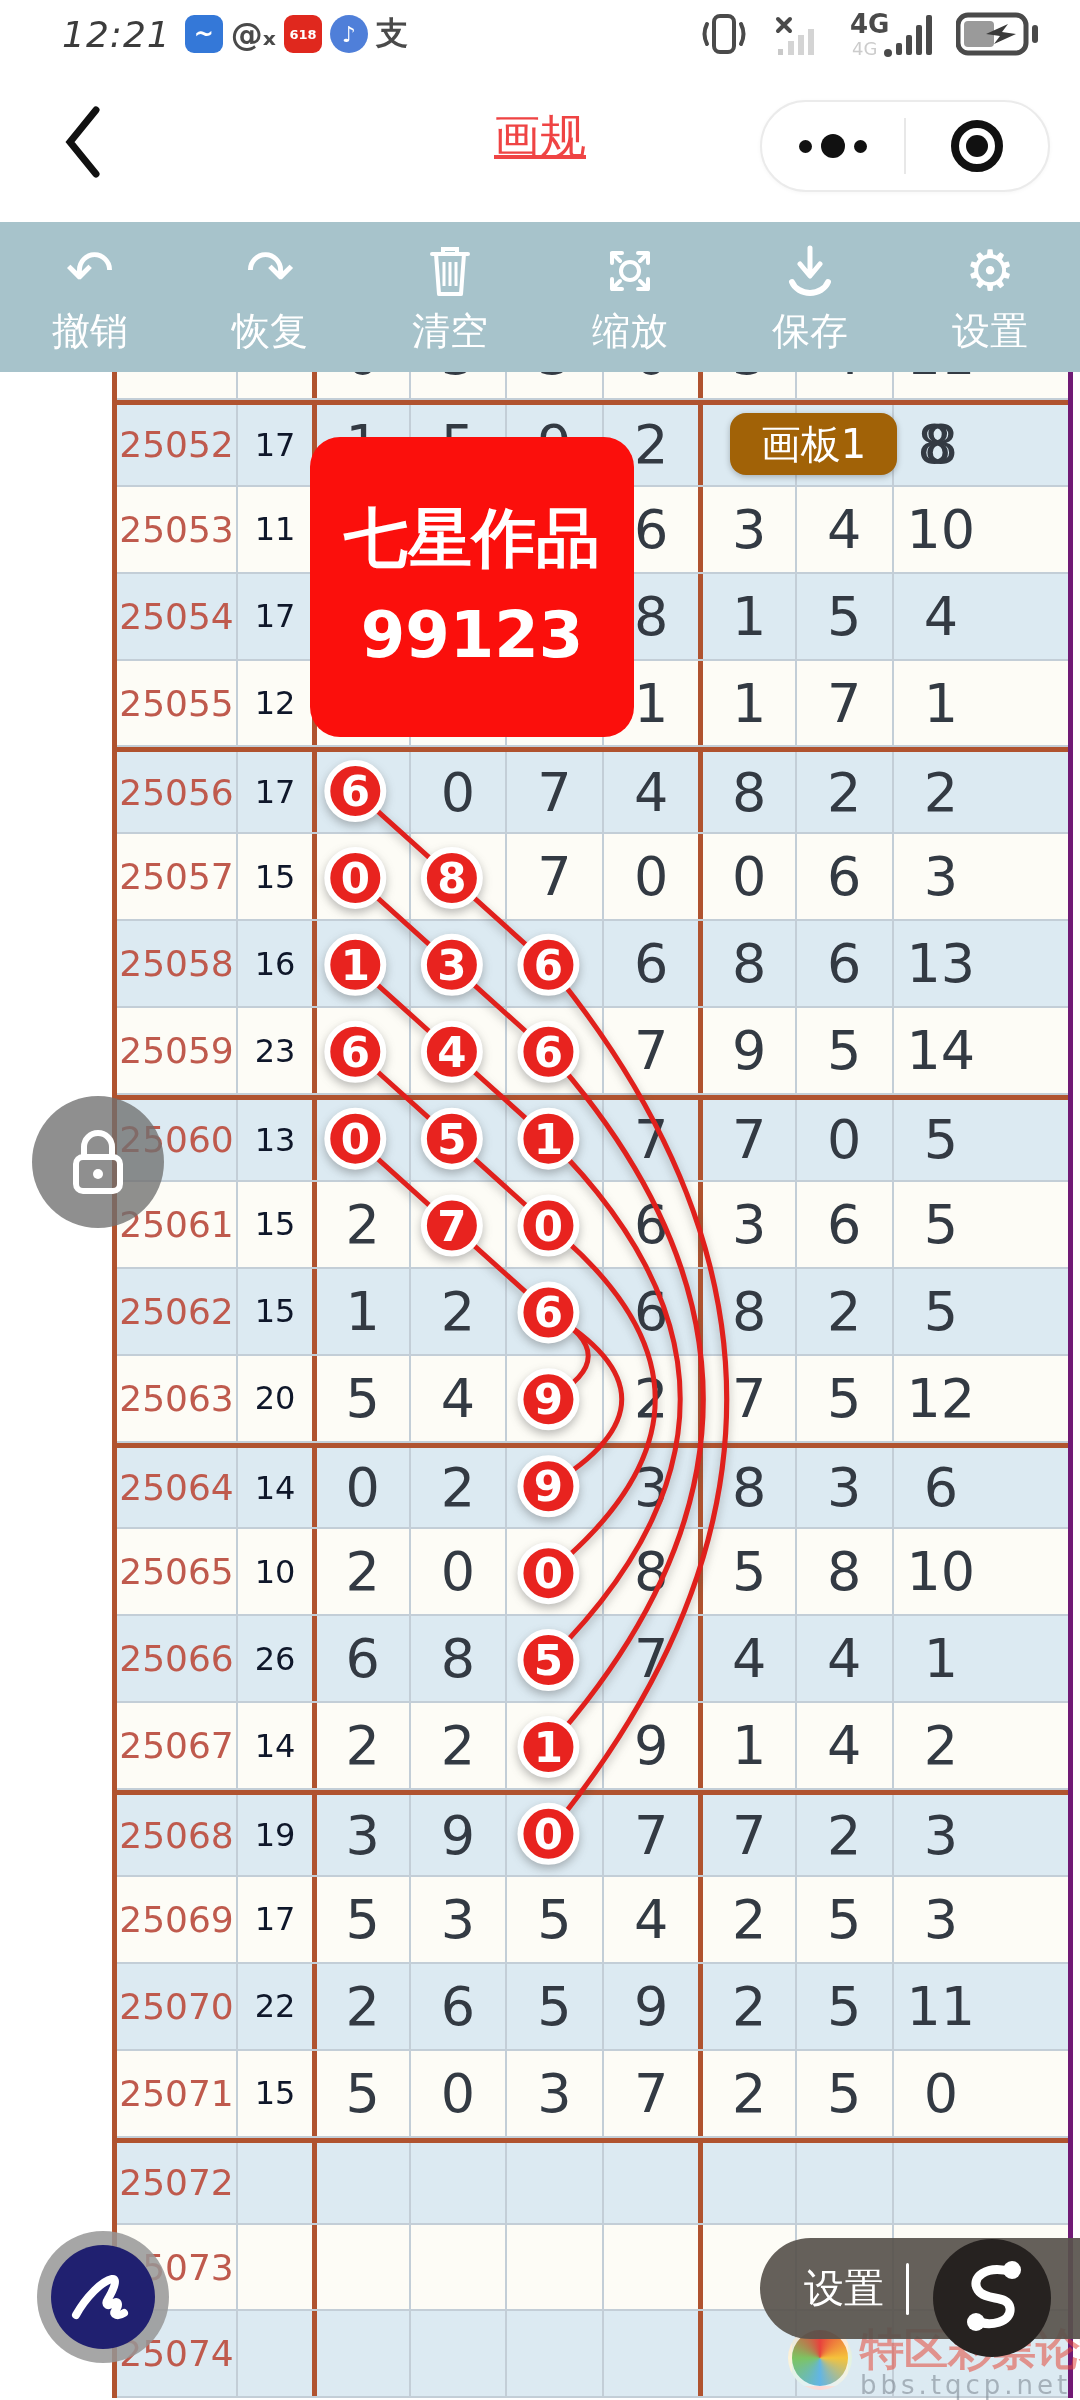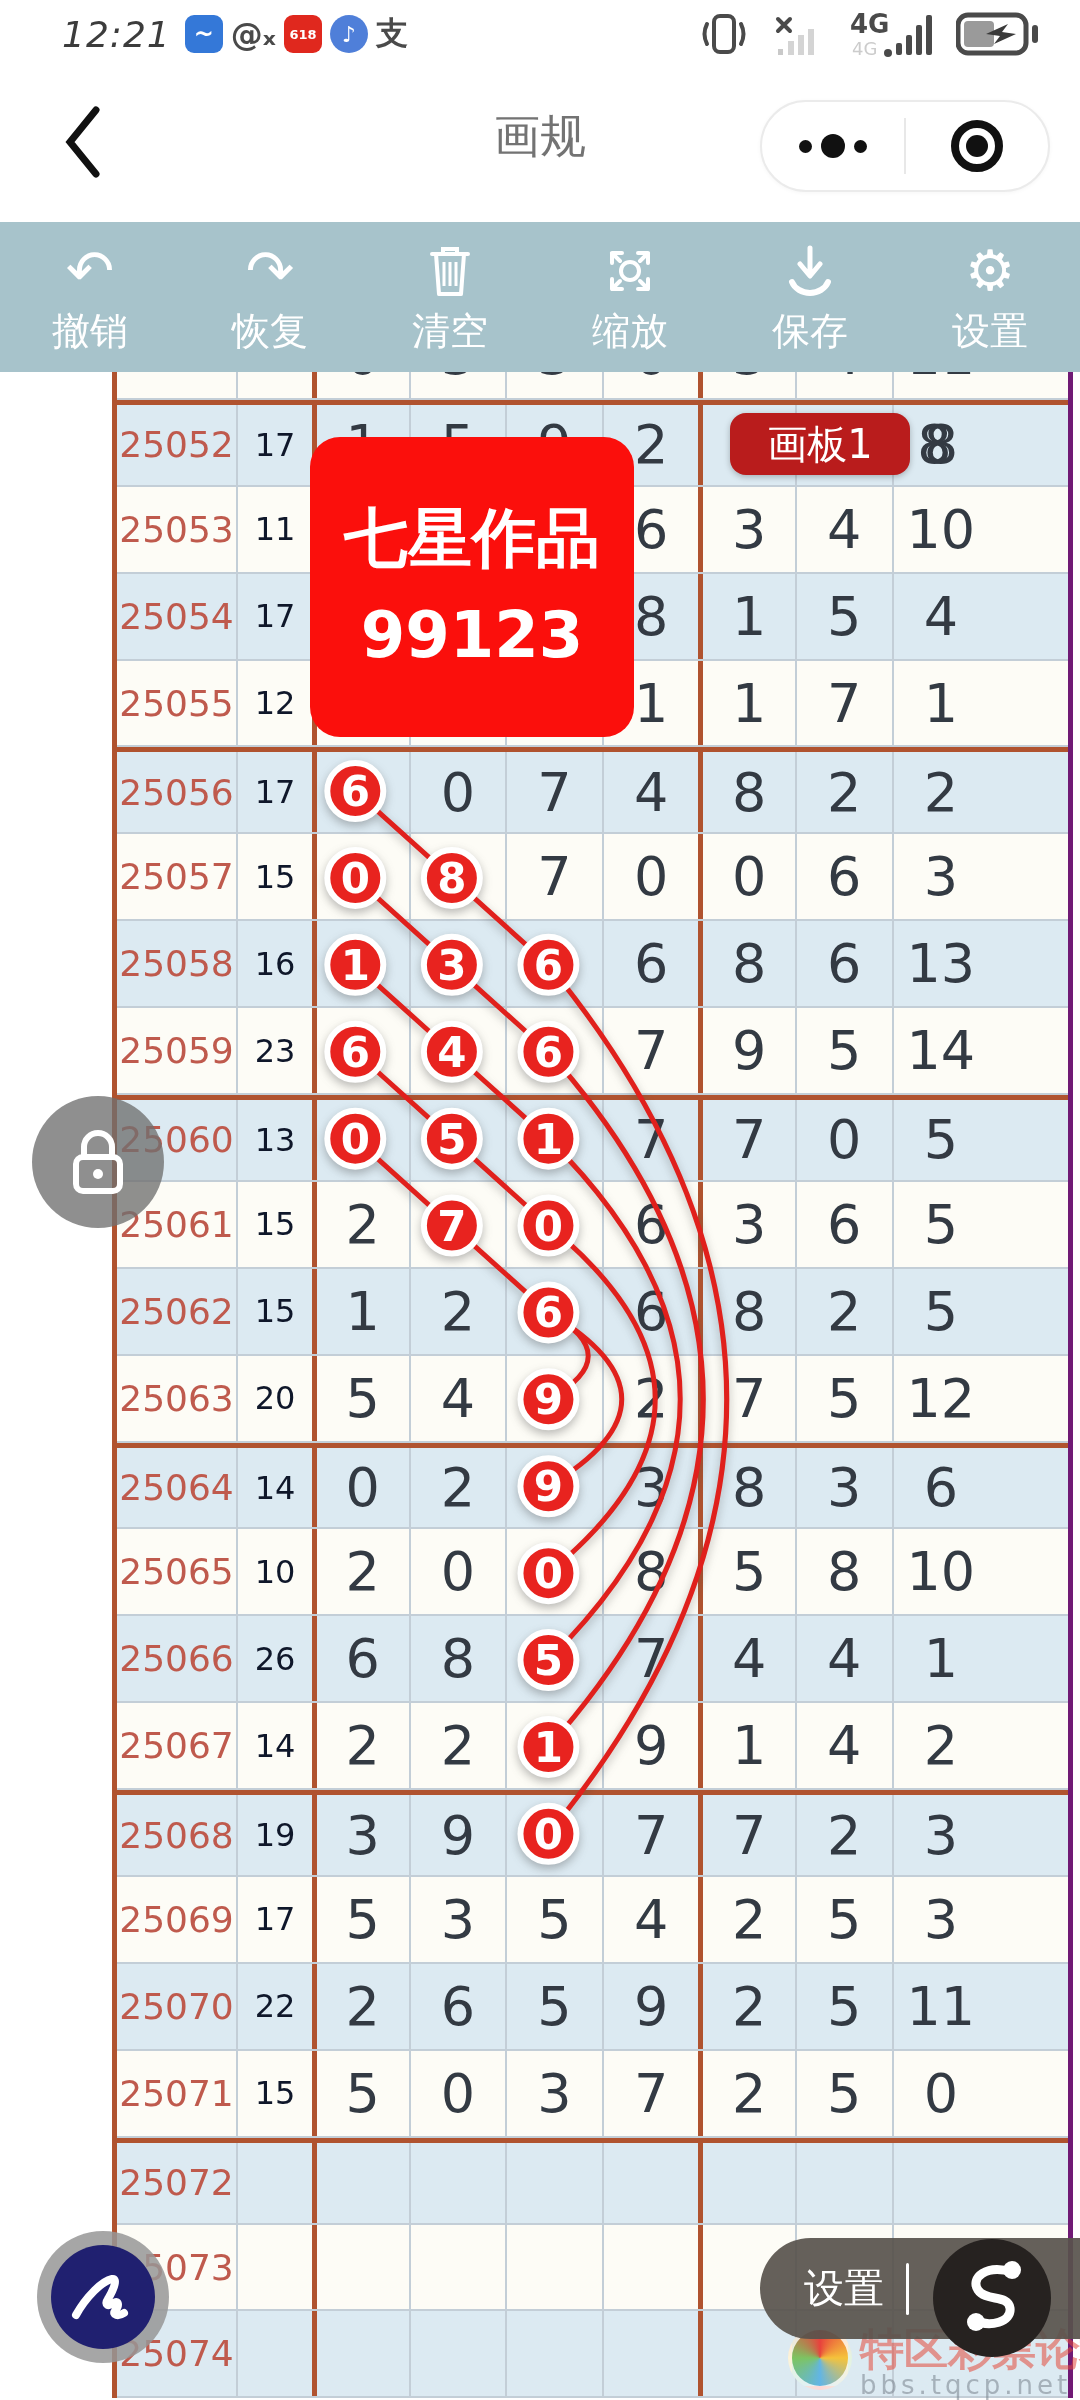--- a/index.html
+++ b/index.html
@@ -10,21 +10,21 @@
   .status-bar{position:absolute;left:0;top:0;width:1080px;height:62px;background:#fff;display:flex;align-items:center;padding:6px 40px 0 62px;z-index:30;}
   .sb-time{font-size:36px;color:#3c3c3c;letter-spacing:1px;font-style:italic;}
   .sb-left-icons{display:flex;align-items:center;gap:8px;margin-left:14px;flex:1;}
   .mini-ic{width:38px;height:38px;border-radius:9px;display:flex;align-items:center;justify-content:center;color:#fff;font-weight:bold;font-size:24px;}
   .mini-plain{color:#4a4a4a;font-size:32px;font-weight:bold;width:auto;}
   .sb-right{display:flex;align-items:center;gap:22px;}
 
   
   .nav-bar{position:absolute;left:0;top:62px;width:1080px;height:160px;background:#fff;z-index:30;}
   .nav-back{position:absolute;left:62px;top:42px;width:40px;height:76px;}
-  .nav-title{position:absolute;left:0;right:0;top:44px;text-align:center;font-size:46px;color:#737373;font-weight:500;}
+  .nav-title{position:absolute;left:0;right:0;top:44px;text-align:center;font-size:46px;color:#ef4444;font-weight:500;text-decoration:underline;}
   .capsule{position:absolute;right:30px;top:38px;width:290px;height:92px;border:2px solid #ebebeb;border-radius:46px;background:#fff;display:flex;align-items:center;box-shadow:0 1px 4px rgba(0,0,0,0.04);}
   .cap-dots{flex:1;display:flex;align-items:center;justify-content:center;gap:9px;}
   .cap-dots .d1,.cap-dots .d3{width:13px;height:13px;border-radius:50%;background:#111;}
   .cap-dots .d2{width:24px;height:24px;border-radius:50%;background:#111;}
   .cap-div{width:2px;height:56px;background:#e8e8e8;}
   .cap-target{flex:1;display:flex;align-items:center;justify-content:center;}
   .cap-ring{width:52px;height:52px;border:8px solid #111;border-radius:50%;display:flex;align-items:center;justify-content:center;}
   .cap-ring span{width:22px;height:22px;background:#111;border-radius:50%;}
 
   
@@ -47,21 +47,21 @@
 
   
   .draw-svg{position:absolute;left:0;top:0;width:1080px;height:2400px;z-index:3;pointer-events:none;filter:drop-shadow(0 4px 5px rgba(60,60,60,0.35));}
 
   
   .wm-box{position:absolute;left:310px;top:437px;width:324px;height:300px;background:#fb0f0c;border-radius:30px;z-index:7;display:flex;flex-direction:column;align-items:center;justify-content:center;color:#fff;font-weight:bold;}
   .wm-box div{font-size:64px;line-height:97px;white-space:nowrap;}
 
   
   .tab{position:absolute;top:413px;height:62px;border-radius:16px;color:#fff;font-size:40px;display:flex;align-items:center;justify-content:center;cursor:pointer;}
-  .tab-1{left:730px;width:180px;background:#b91c1c;z-index:6;box-shadow:0 2px 6px rgba(0,0,0,0.25);}
+  .tab-1{left:730px;width:167px;background:#a16207;z-index:6;box-shadow:0 2px 6px rgba(0,0,0,0.25);}
   .tab-2{left:885px;width:195px;background:#9d9d9d;z-index:2;}
   .peek-digit{position:absolute;left:886px;top:401px;width:97px;height:86px;display:flex;align-items:center;justify-content:center;font-size:54px;color:#333a43;z-index:4;}
 
   
   .lock-btn{position:absolute;left:32px;top:1096px;width:132px;height:132px;border-radius:50%;background:rgba(112,112,112,0.78);z-index:8;display:flex;align-items:center;justify-content:center;cursor:pointer;}
 
   
   .settings-pill{position:absolute;left:760px;top:2238px;width:320px;height:101px;background:rgba(88,82,76,0.92);border-radius:51px 0 0 51px;z-index:8;display:flex;align-items:center;cursor:pointer;}
   .settings-pill .lbl{color:#fff;font-size:40px;margin-left:44px;}
   .settings-pill .div{width:3px;height:52px;background:#fff;margin-left:22px;border-radius:2px;}

